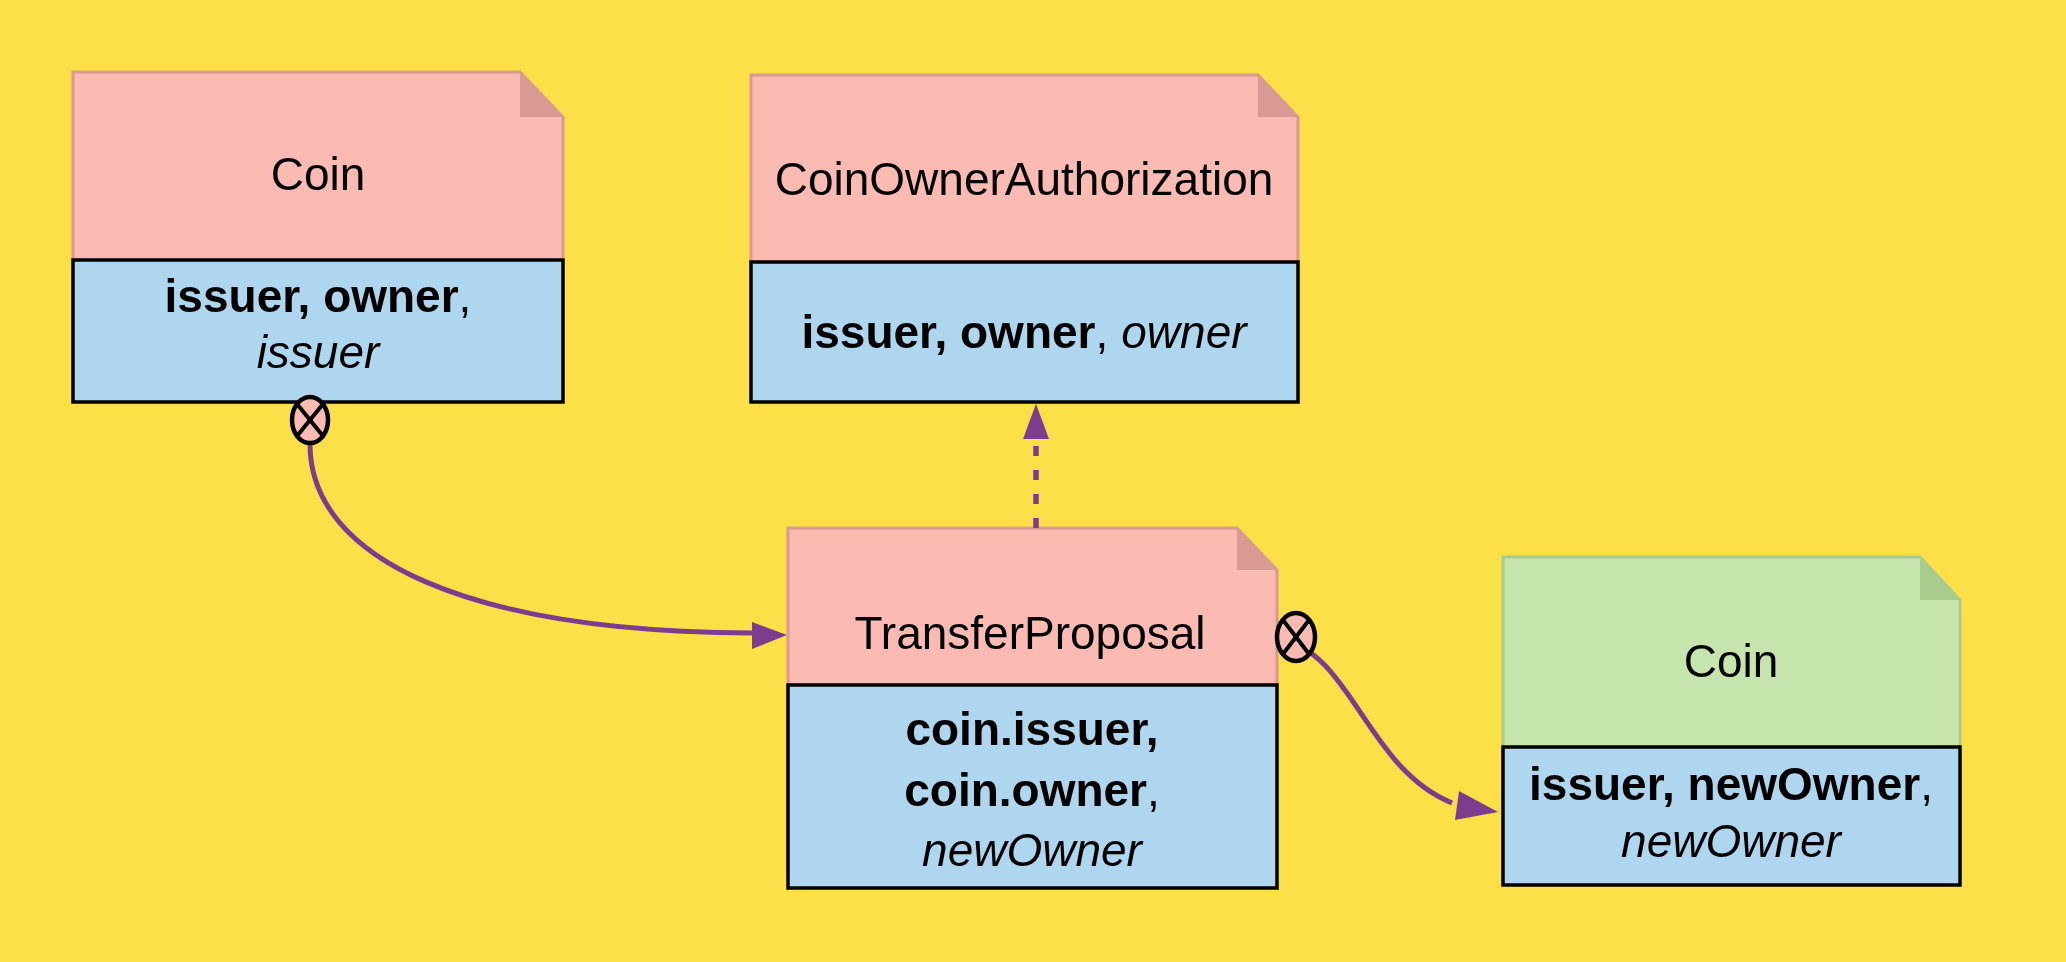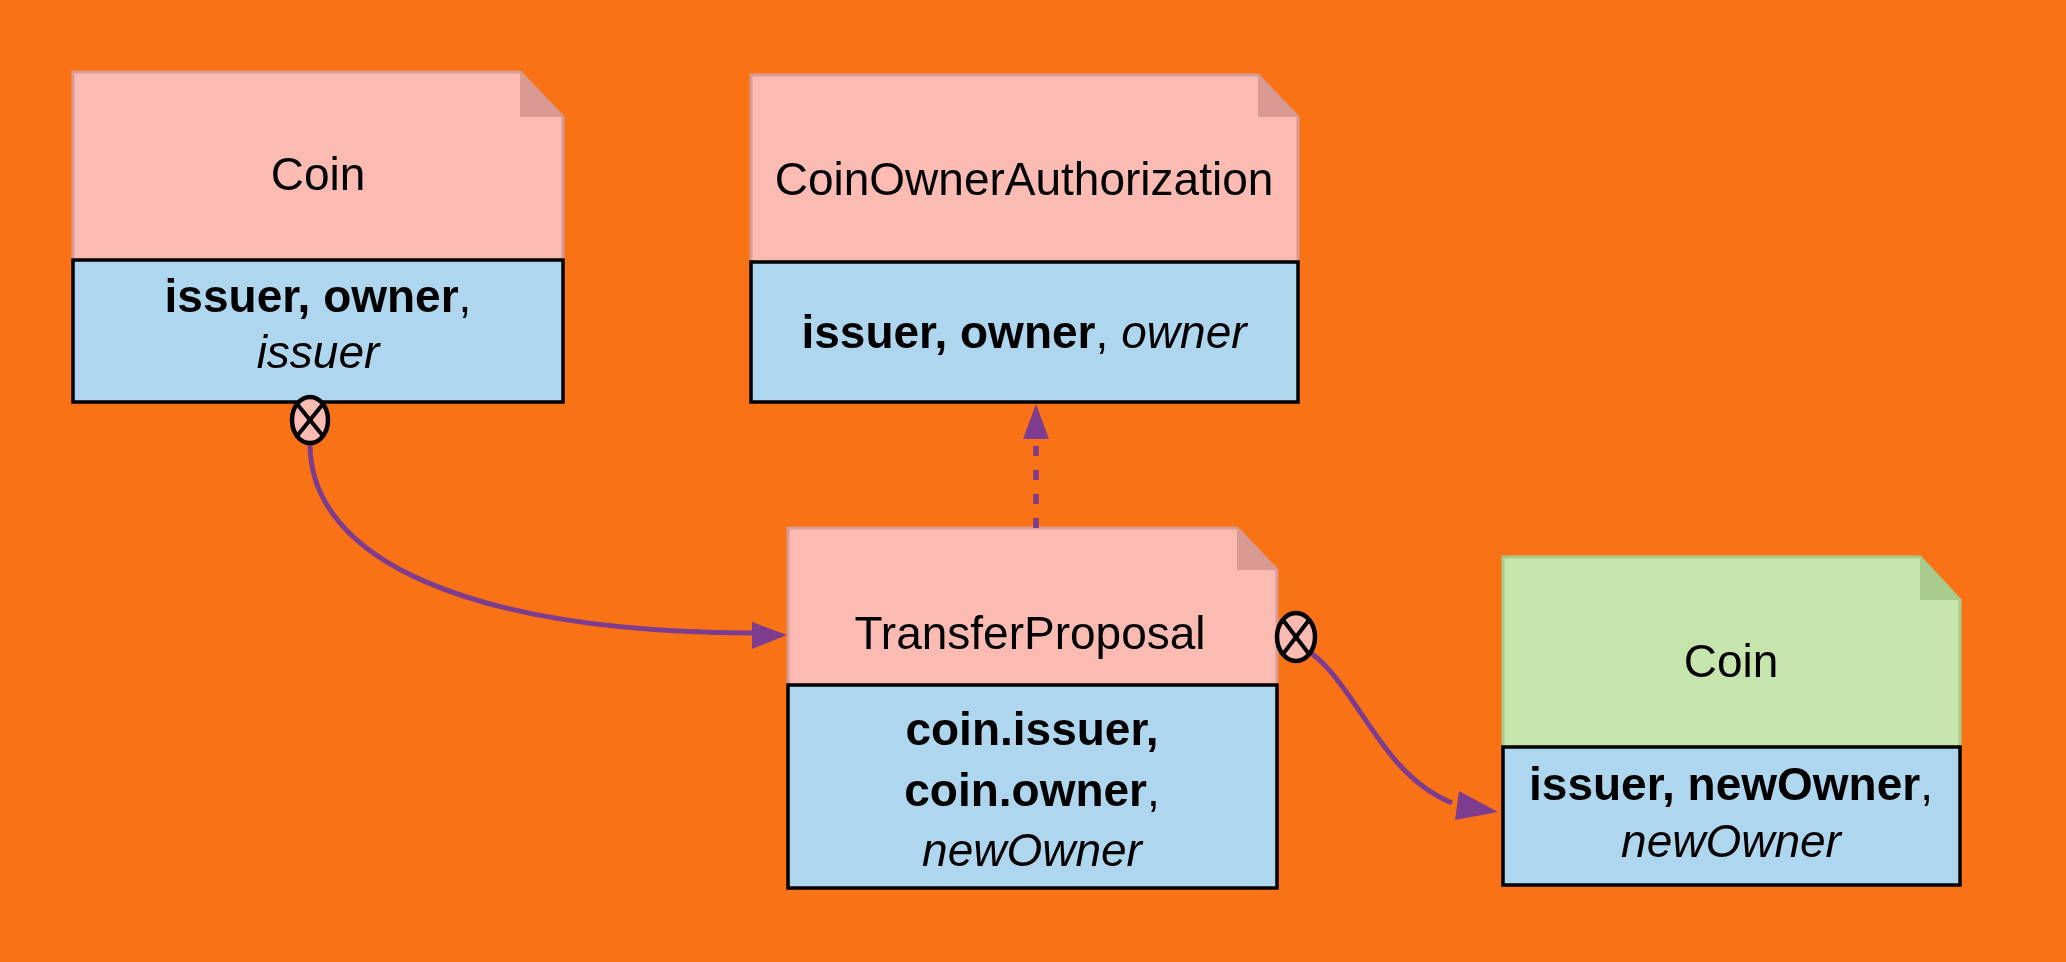--- a/index.html
+++ b/index.html
@@ -4,21 +4,21 @@
 <style>
   html, body {
     margin: 0;
     padding: 0;
     background: #ffffff;
   }
   .canvas {
     position: relative;
     width: 2066px;
     height: 962px;
-    background: #f97316;
+    background: #fde047;
     font-family: "Liberation Sans", sans-serif;
   }
   svg { display: block; }
 
   .note-pink  { fill: var(--template-fill, #FBBBB3); stroke: var(--template-edge, #D89A93); stroke-width: 3; }
   .fold-pink  { fill: var(--template-edge, #D89A93); stroke: none; }
   .note-green { fill: var(--new-template-fill, #C6E5AC); stroke: var(--new-template-edge, #A8CB8E); stroke-width: 3; }
   .fold-green { fill: var(--new-template-edge, #A8CB8E); stroke: none; }
   .party-box  { fill: var(--party-fill, #AFD6EF); stroke: var(--outline, #000000); stroke-width: 3.5; }
 

